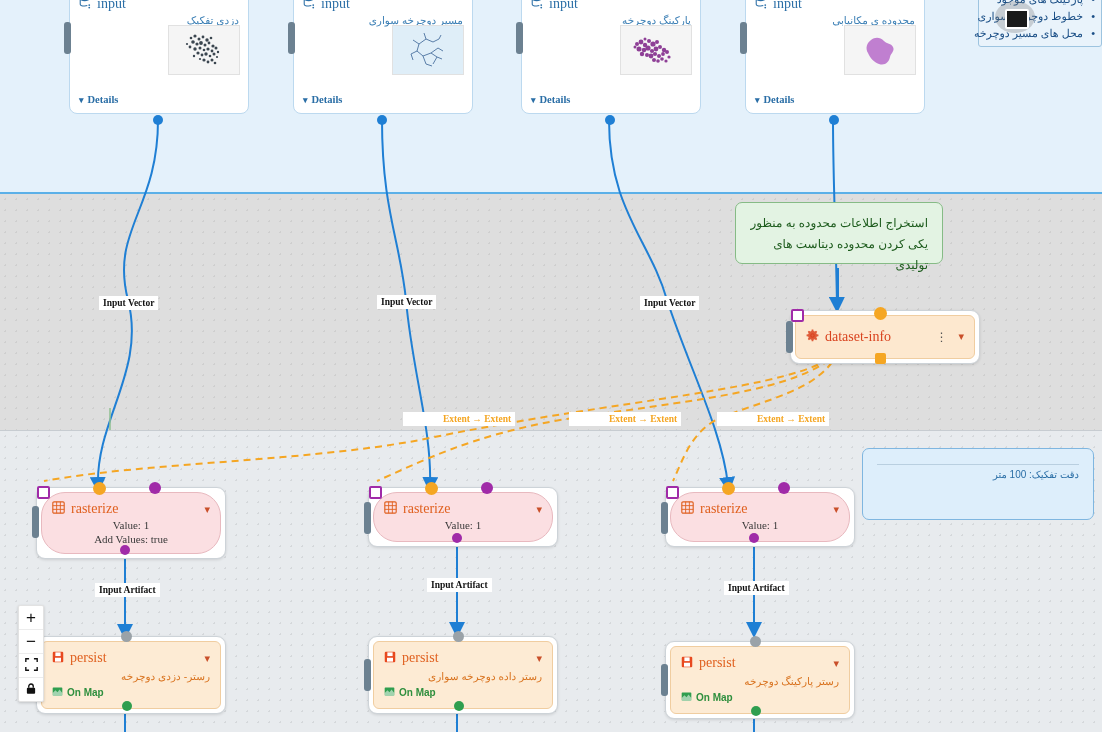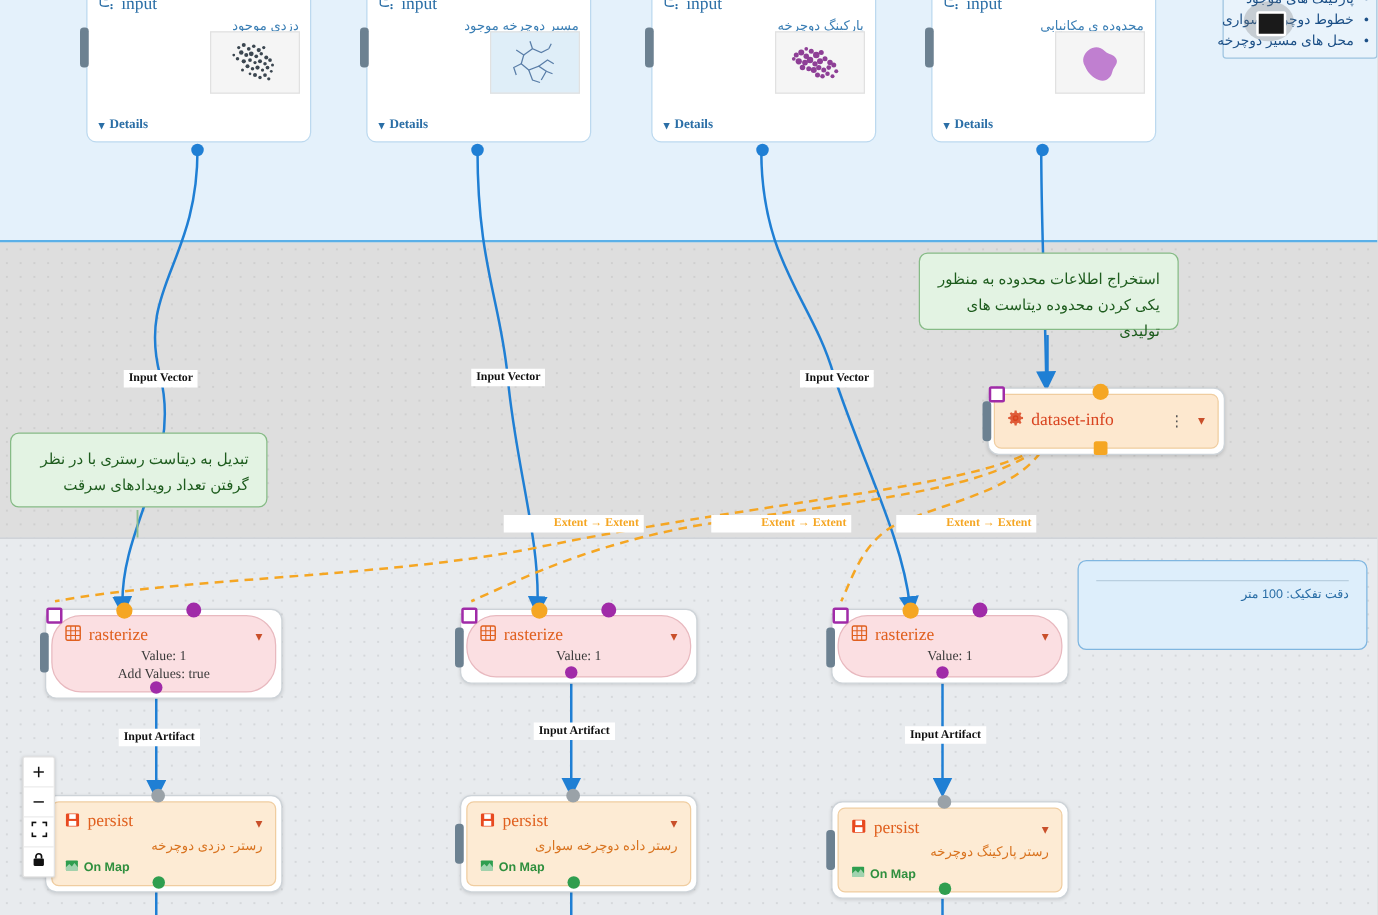--- a/index.html
+++ b/index.html
@@ -138,21 +138,21 @@
         <span>
           <svg width="13" height="13" viewBox="0 0 16 16">
               <ellipse cx="7" cy="3.4" rx="5.5" ry="2.3" fill="none" stroke="#2a6ea6" stroke-width="1.3"></ellipse>
               <path d="M1.5,3.4 V10 c0,1.3 2.5,2.3 5.5,2.3 c1.2,0 2.3-.2 3.2-.5" fill="none" stroke="#2a6ea6" stroke-width="1.3"></path>
               <circle cx="12.6" cy="11.2" r="1.1" fill="#2a6ea6"></circle>
               <circle cx="12.6" cy="14.2" r="1.1" fill="#2a6ea6"></circle>
             </svg>
         </span>
         <span class="node-title">input</span>
       </div>
-      <div class="node-sub">دزدی موجود</div>
+      <div class="node-sub">دزدی تفکیک</div>
       <div class="thumb">
         <svg width="70" height="48" viewBox="0 0 70 48">
           <g fill="#3b4650">
             <circle cx="22" cy="12" r="1.3"></circle>
               <circle cx="26" cy="10" r="1.6"></circle>
               <circle cx="30" cy="13" r="1.5"></circle>
             <circle cx="34" cy="11" r="1.4"></circle>
               <circle cx="38" cy="14" r="1.7"></circle>
               <circle cx="42" cy="12" r="1.3"></circle>
             <circle cx="24" cy="16" r="1.8"></circle>
@@ -200,21 +200,21 @@
         <span>
           <svg width="13" height="13" viewBox="0 0 16 16">
               <ellipse cx="7" cy="3.4" rx="5.5" ry="2.3" fill="none" stroke="#2a6ea6" stroke-width="1.3"></ellipse>
               <path d="M1.5,3.4 V10 c0,1.3 2.5,2.3 5.5,2.3 c1.2,0 2.3-.2 3.2-.5" fill="none" stroke="#2a6ea6" stroke-width="1.3"></path>
               <circle cx="12.6" cy="11.2" r="1.1" fill="#2a6ea6"></circle>
               <circle cx="12.6" cy="14.2" r="1.1" fill="#2a6ea6"></circle>
             </svg>
         </span>
         <span class="node-title">input</span>
       </div>
-      <div class="node-sub">مسیر دوچرخه موجود</div>
+      <div class="node-sub">مسیر دوچرخه سواری</div>
       <div class="thumb blue">
         <svg width="70" height="48" viewBox="0 0 70 48">
           <g fill="none" stroke="#5a7ea8" stroke-width="1">
             <path d="M20,14 L26,18 L24,25 L30,30 L38,27 L44,31 L40,38"></path>
             <path d="M26,18 L33,13 L40,16 L46,13"></path>
             <path d="M24,25 L18,28 L20,34"></path>
             <path d="M38,27 L45,22 L50,25"></path>
             <path d="M33,13 L31,7"></path>
             <path d="M30,30 L33,38 L39,40"></path>
             <path d="M44,31 L49,33"></path>
@@ -322,23 +322,20 @@
       <li>محل های مسیر دوچرخه</li>
     </ul>
     <div class="cursor-halo"></div>
     <div class="cursor-ico"></div>
   </div>
 
   <div class="note note-green" style="left:735px;top:202px;width:208px;height:62px;">
     <span>استخراج اطلاعات محدوده به منظور یکی کردن محدوده دیتاست های تولیدی</span>
   </div>
 
-  <div class="note note-green" style="left:8px;top:346px;width:206px;height:60px;">
-    <span>تبدیل به دیتاست رستری با در نظر گرفتن تعداد رویدادهای سرقت</span>
-  </div>
 
   <div class="note note-blue" style="left:862px;top:448px;width:232px;height:72px;">
     <div class="nb-rule"></div>
     <div class="nb-sub">دقت تفکیک: 100 متر</div>
   </div>
 
   <div class="op-shell" style="left:790px;top:310px;width:180px;height:44px;">
     <div class="op-body info" style="height:100%;display:flex;align-items:center;">
       <div class="op-head" style="width:100%;">
         <span>

